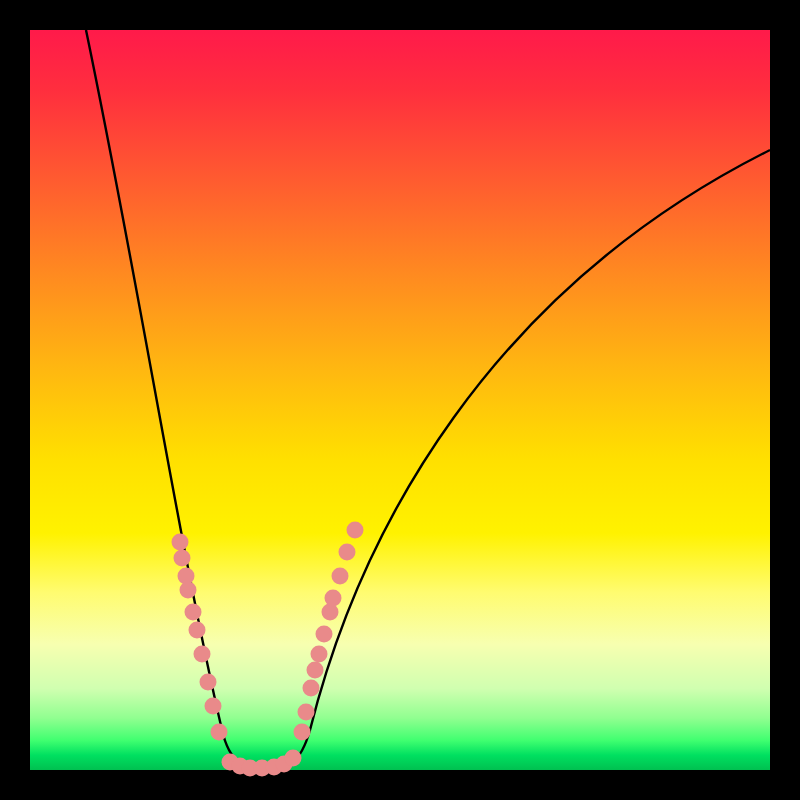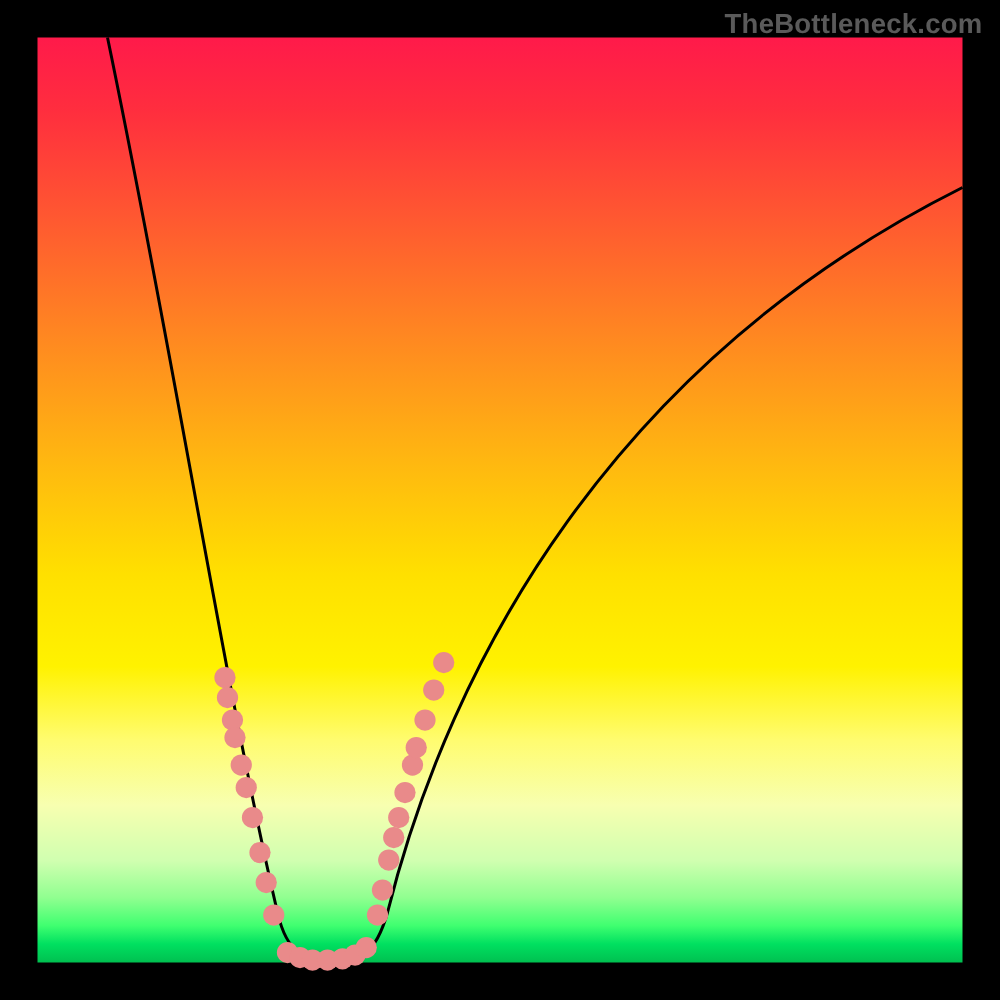--- a/index.html
+++ b/index.html
@@ -89,14 +89,13 @@
           <circle cx="200" cy="732" r="8.5" fill="#e98a8a" stroke="#c96a6a" stroke-width="0"></circle>
           <circle cx="210" cy="736" r="8.5" fill="#e98a8a" stroke="#c96a6a" stroke-width="0"></circle>
           <circle cx="220" cy="738" r="8.5" fill="#e98a8a" stroke="#c96a6a" stroke-width="0"></circle>
           <circle cx="232" cy="738" r="8.5" fill="#e98a8a" stroke="#c96a6a" stroke-width="0"></circle>
           <circle cx="244" cy="737" r="8.5" fill="#e98a8a" stroke="#c96a6a" stroke-width="0"></circle>
           <circle cx="254" cy="734" r="8.5" fill="#e98a8a" stroke="#c96a6a" stroke-width="0"></circle>
           <circle cx="263" cy="728" r="8.5" fill="#e98a8a" stroke="#c96a6a" stroke-width="0"></circle>
         </g>
     </svg>
   </div>
-  <div class="watermark">TheBottleneck.com</div>
 </div>
 
 </body></html>

